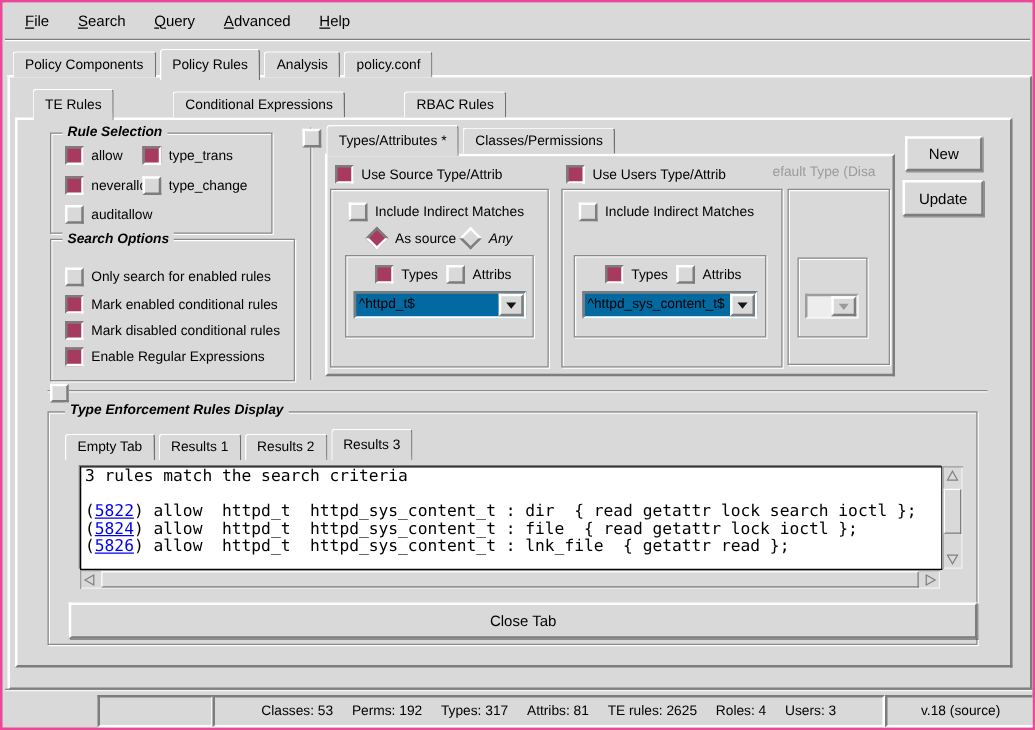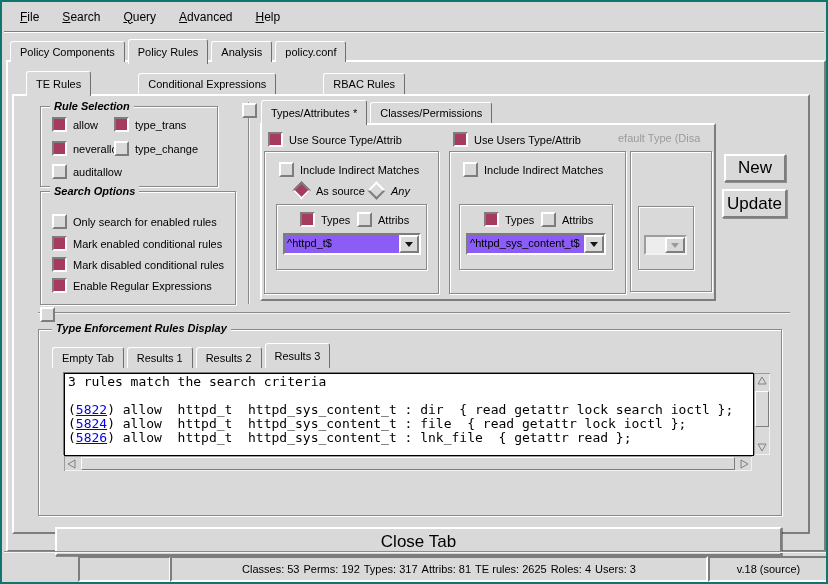--- a/index.html
+++ b/index.html
@@ -1,18 +1,18 @@
 <!DOCTYPE html>
 <html><head>
 <meta charset="utf-8">
 <style>
   html,body{margin:0;padding:0;background:#ffffff;}
   #window{
     position:relative;width:828px;height:584px;box-sizing:border-box;
-    background:#d9d9d9;border:2px solid #0f766e;overflow:hidden;
+    background:#d9d9d9;border:2px solid #ec4899;overflow:hidden;
     font-family:"Liberation Sans",sans-serif;font-size:11px;color:#000;
   }
   .abs{position:absolute;}
   .raised{border:2px solid;border-color:#ffffff #7d7d7d #7d7d7d #ffffff;background:#d9d9d9;}
   .frame{position:absolute;background:#d9d9d9;}
   .groupbox{position:absolute;border:1px solid #8a8a8a;box-shadow:1px 1px 0 #ffffff, inset 1px 1px 0 #ffffff;background:#d9d9d9;}
   .grouptitle{position:absolute;background:#d9d9d9;padding:0 4px;font-weight:bold;font-style:italic;font-size:11px;white-space:nowrap;z-index:4;}
   
   #menubar{position:absolute;left:2px;top:0;right:2px;height:29px;display:flex;align-items:center;gap:15px;padding-left:12px;
     border-bottom:1px solid #7d7d7d;box-shadow:0 1px 0 #ffffff;font-size:12px;background:#d9d9d9;z-index:2;}
@@ -25,23 +25,23 @@
   .tab.active{height:24px;margin-bottom:-2px;z-index:6;position:relative;}
   .tabrow.noframe .tab.active{margin-bottom:0;}
   
   .chk{position:absolute;display:flex;align-items:center;gap:6px;height:15px;cursor:pointer;white-space:nowrap;}
   .cb{width:11px;height:11px;flex:none;border:2px solid;border-color:#ffffff #7d7d7d #7d7d7d #ffffff;background:#d9d9d9;}
   .cb.checked{background:#a63a5f;border-color:#7d7d7d #ffffff #ffffff #7d7d7d;}
   .dia{width:9px;height:9px;flex:none;transform:rotate(45deg);border:2px solid;border-color:#ffffff #7d7d7d #7d7d7d #ffffff;background:#d9d9d9;margin:0 2px;}
   .dia.checked{background:#a63a5f;border-color:#7d7d7d #ffffff #ffffff #7d7d7d;}
   
   .btn{position:absolute;background:#d9d9d9;border:2px solid;border-color:#ffffff #7d7d7d #7d7d7d #ffffff;
-    display:flex;align-items:center;justify-content:center;cursor:pointer;box-shadow:1px 1px 0 rgba(0,0,0,0.35);font-size:17px;margin-top:45px;}
-  
-  .combo{position:absolute;display:flex;align-items:stretch;background:#8b5cf6;border:2px solid;border-color:#7d7d7d #ffffff #ffffff #7d7d7d;box-sizing:border-box;}
+    display:flex;align-items:center;justify-content:center;cursor:pointer;box-shadow:1px 1px 0 rgba(0,0,0,0.35);font-size:12px;}
+  
+  .combo{position:absolute;display:flex;align-items:stretch;background:#0369a1;border:2px solid;border-color:#7d7d7d #ffffff #ffffff #7d7d7d;box-sizing:border-box;}
   .combo .val{flex:1;font-size:11px;line-height:16px;padding:0 2px;overflow:hidden;white-space:nowrap;}
   .combo .dbtn{width:16px;flex:none;background:#d9d9d9;border:2px solid;border-color:#ffffff #7d7d7d #7d7d7d #ffffff;display:flex;align-items:center;justify-content:center;cursor:pointer;}
   .arrdn{width:0;height:0;border:4px solid transparent;border-top:5px solid #151515;margin-top:5px;}
   .combo.disabled{border-color:#9d9d9d #f2f2f2 #f2f2f2 #9d9d9d;background:#ededed;}
   .combo.disabled .arrdn{border-top-color:#9a9a9a;}
   .graytext{color:#9b9b9b;}
   
   .textwrap{position:absolute;background:#ffffff;border:1px solid #000000;box-shadow:-1px -1px 0 #7d7d7d;overflow:hidden;}
   .tline{font-family:"DejaVu Sans Mono",monospace;font-size:13px;line-height:14px;white-space:pre;padding:0 3px;}
   .rlink{color:#0000ee;text-decoration:underline;cursor:pointer;}
@@ -49,21 +49,21 @@
   .sbar{position:absolute;background:#d9d9d9;box-shadow:inset 1px 1px 0 #9b9b9b, inset -1px -1px 0 #f2f2f2;}
   .sbbtn{position:absolute;display:flex;align-items:center;justify-content:center;cursor:pointer;}
   .thumb{position:absolute;background:#d9d9d9;border:1px solid;border-color:#ffffff #7d7d7d #7d7d7d #ffffff;cursor:pointer;}
   
   .vline{position:absolute;width:0;border-left:1px solid #8a8a8a;border-right:1px solid #f5f5f5;}
   .hline{position:absolute;height:0;border-top:1px solid #8a8a8a;border-bottom:1px solid #f5f5f5;}
   .handle{position:absolute;width:11px;height:11px;background:#d9d9d9;border:2px solid;border-color:#ffffff #7d7d7d #7d7d7d #ffffff;cursor:move;}
   
   .spanel{position:absolute;background:#d9d9d9;border:2px solid;border-color:#7d7d7d #ffffff #ffffff #7d7d7d;
     display:flex;align-items:center;justify-content:center;font-size:11px;}
-  #status-stats{gap:4px;}
+  #status-stats{gap:15px;}
   .lbl{white-space:nowrap;}
   u{text-underline-offset:1px;}
 </style>
 </head>
 <body>
 
 <div id="window">
 
   <div id="menubar">
     <span class="mitem"><u>F</u>ile</span>

